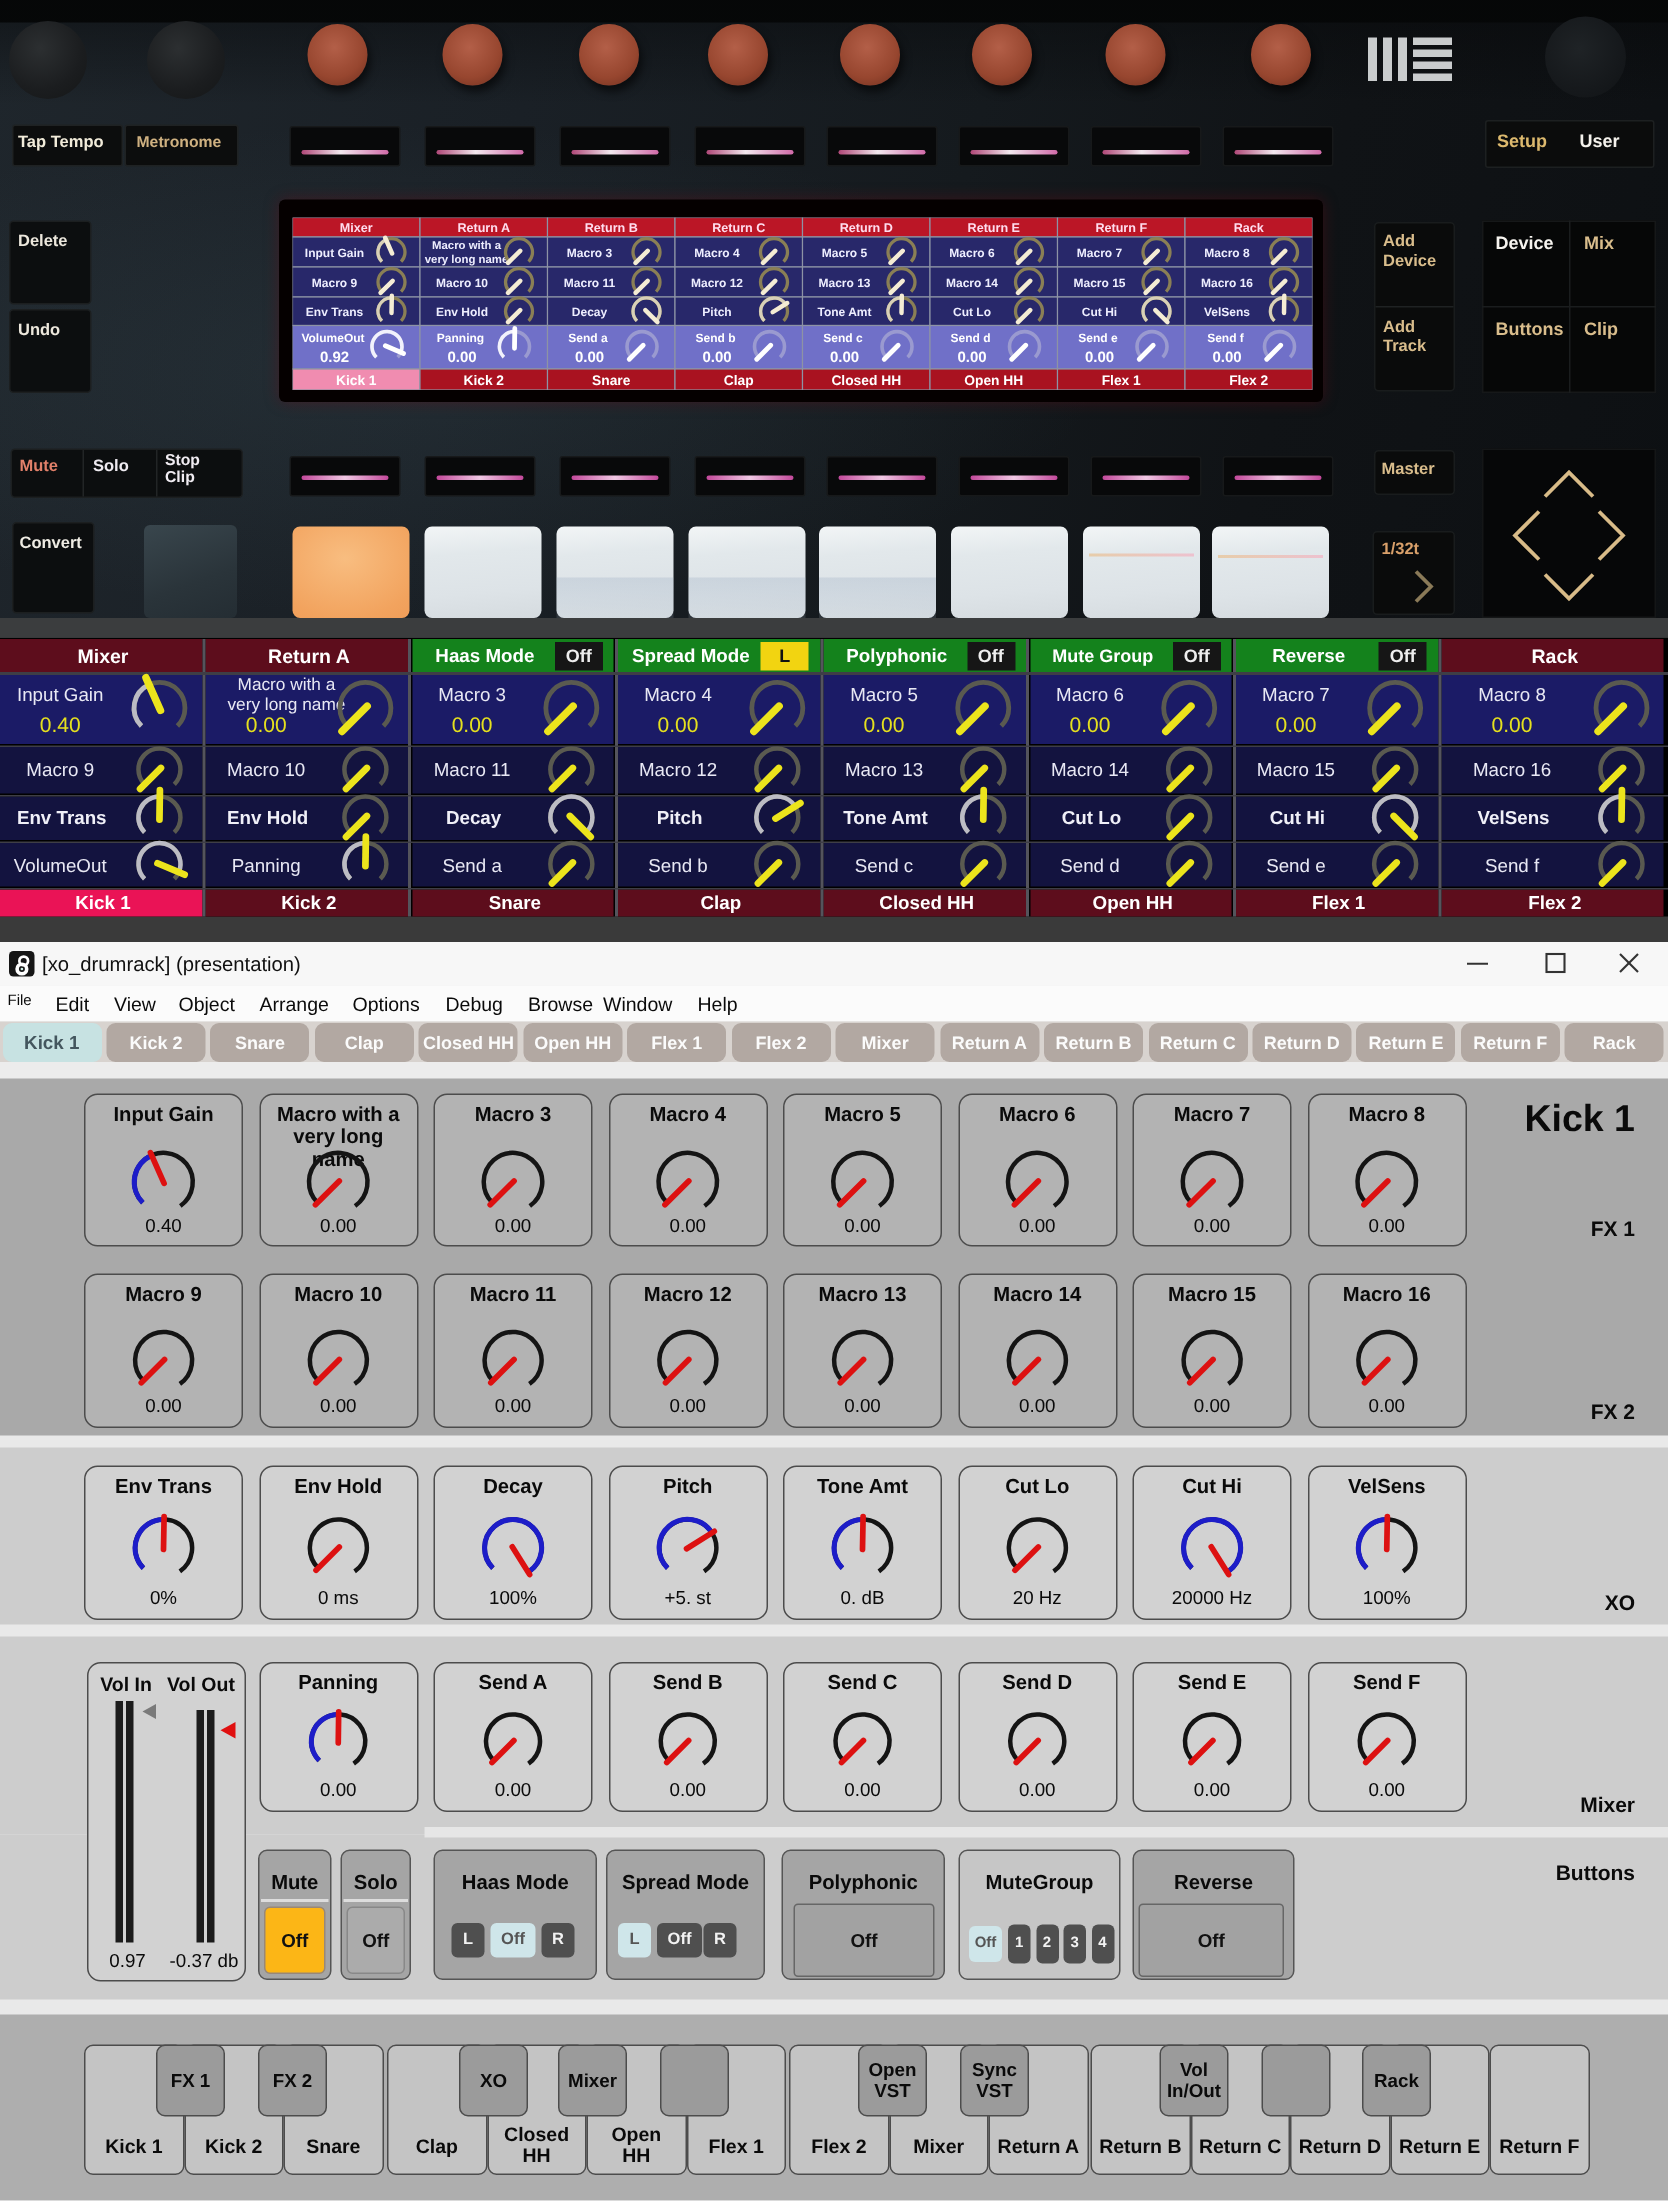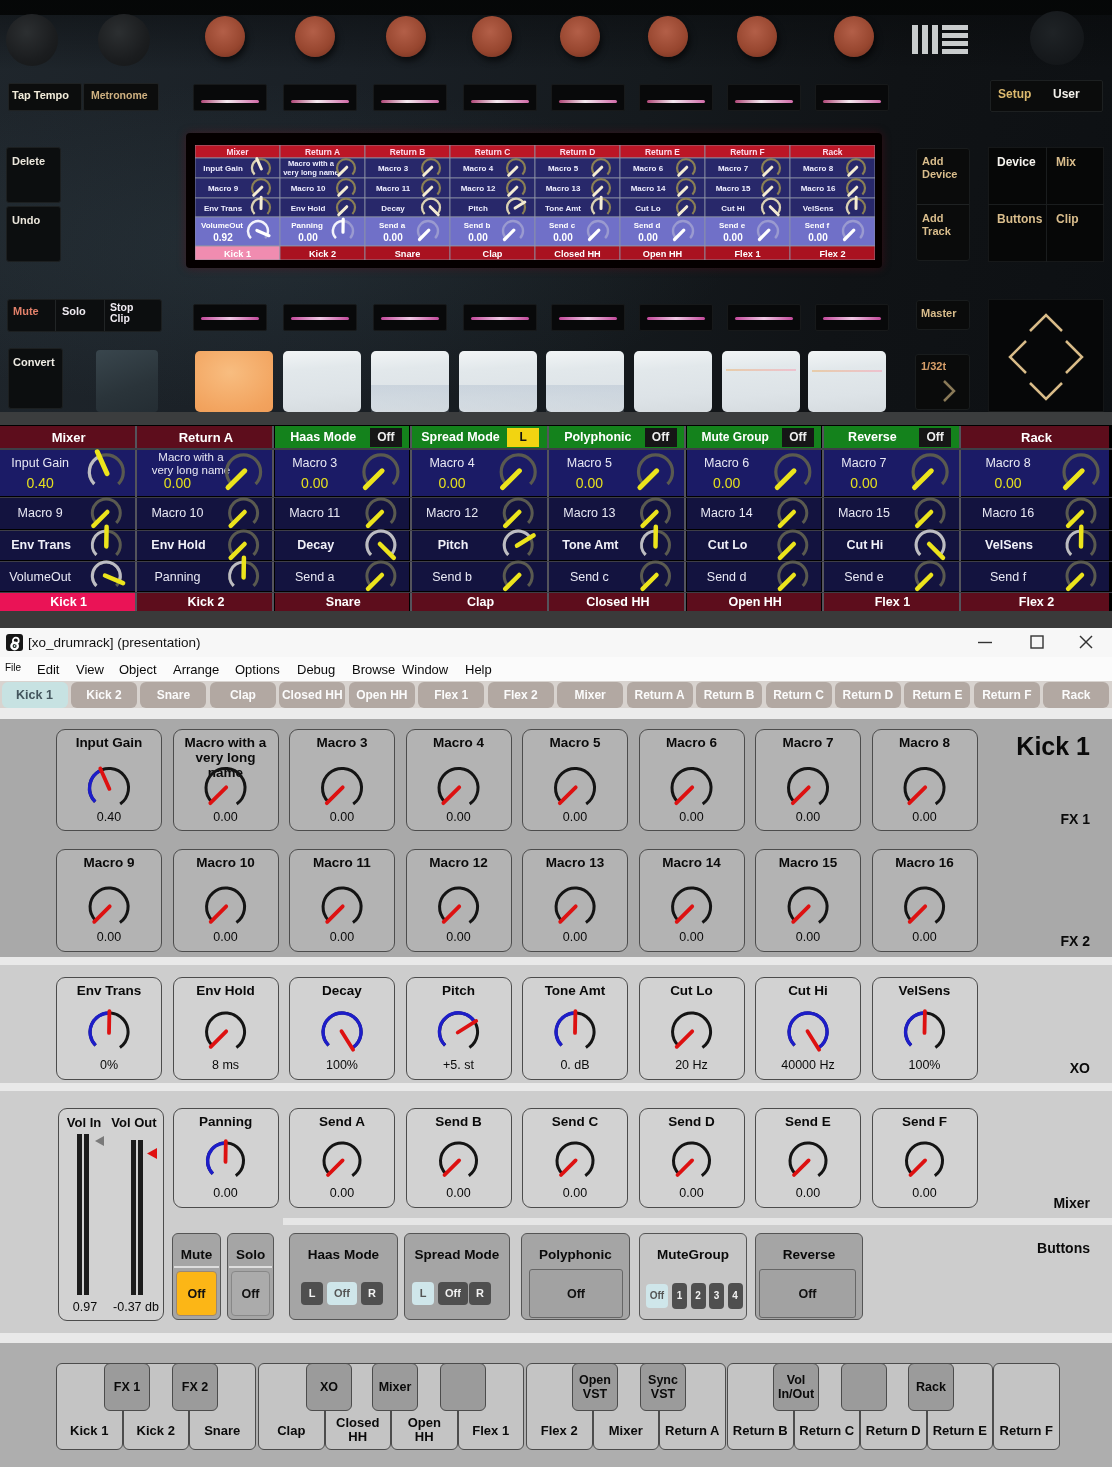--- a/index.html
+++ b/index.html
@@ -600,36 +600,36 @@
 <div class="abs b" style="left:755.0px;top:227px;width:106px;text-align:center;font-size:13.5px;color:#0a0a0a;">Macro 15</div>
 <div class="abs" style="left:755.0px;top:302px;width:106px;text-align:center;font-size:12.5px;color:#0a0a0a;">0.00</div>
 <div class="abs" style="left:871.5px;top:221.0px;width:106px;height:103px;background:#b3b3b3;border:1.6px solid #4c4c4c;border-radius:9px;"></div>
 <div class="abs b" style="left:871.5px;top:227px;width:106px;text-align:center;font-size:13.5px;color:#0a0a0a;">Macro 16</div>
 <div class="abs" style="left:871.5px;top:302px;width:106px;text-align:center;font-size:12.5px;color:#0a0a0a;">0.00</div>
 <div class="abs" style="left:56.0px;top:349.0px;width:106px;height:103px;background:#d2d2d2;border:1.6px solid #4c4c4c;border-radius:9px;"></div>
 <div class="abs b" style="left:56.0px;top:355px;width:106px;text-align:center;font-size:13.5px;color:#0a0a0a;">Env Trans</div>
 <div class="abs" style="left:56.0px;top:430px;width:106px;text-align:center;font-size:12.5px;color:#0a0a0a;">0%</div>
 <div class="abs" style="left:172.5px;top:349.0px;width:106px;height:103px;background:#d2d2d2;border:1.6px solid #4c4c4c;border-radius:9px;"></div>
 <div class="abs b" style="left:172.5px;top:355px;width:106px;text-align:center;font-size:13.5px;color:#0a0a0a;">Env Hold</div>
-<div class="abs" style="left:172.5px;top:430px;width:106px;text-align:center;font-size:12.5px;color:#0a0a0a;">8 ms</div>
+<div class="abs" style="left:172.5px;top:430px;width:106px;text-align:center;font-size:12.5px;color:#0a0a0a;">0 ms</div>
 <div class="abs" style="left:289.0px;top:349.0px;width:106px;height:103px;background:#d2d2d2;border:1.6px solid #4c4c4c;border-radius:9px;"></div>
 <div class="abs b" style="left:289.0px;top:355px;width:106px;text-align:center;font-size:13.5px;color:#0a0a0a;">Decay</div>
 <div class="abs" style="left:289.0px;top:430px;width:106px;text-align:center;font-size:12.5px;color:#0a0a0a;">100%</div>
 <div class="abs" style="left:405.5px;top:349.0px;width:106px;height:103px;background:#d2d2d2;border:1.6px solid #4c4c4c;border-radius:9px;"></div>
 <div class="abs b" style="left:405.5px;top:355px;width:106px;text-align:center;font-size:13.5px;color:#0a0a0a;">Pitch</div>
 <div class="abs" style="left:405.5px;top:430px;width:106px;text-align:center;font-size:12.5px;color:#0a0a0a;">+5. st</div>
 <div class="abs" style="left:522.0px;top:349.0px;width:106px;height:103px;background:#d2d2d2;border:1.6px solid #4c4c4c;border-radius:9px;"></div>
 <div class="abs b" style="left:522.0px;top:355px;width:106px;text-align:center;font-size:13.5px;color:#0a0a0a;">Tone Amt</div>
 <div class="abs" style="left:522.0px;top:430px;width:106px;text-align:center;font-size:12.5px;color:#0a0a0a;">0. dB</div>
 <div class="abs" style="left:638.5px;top:349.0px;width:106px;height:103px;background:#d2d2d2;border:1.6px solid #4c4c4c;border-radius:9px;"></div>
 <div class="abs b" style="left:638.5px;top:355px;width:106px;text-align:center;font-size:13.5px;color:#0a0a0a;">Cut Lo</div>
 <div class="abs" style="left:638.5px;top:430px;width:106px;text-align:center;font-size:12.5px;color:#0a0a0a;">20 Hz</div>
 <div class="abs" style="left:755.0px;top:349.0px;width:106px;height:103px;background:#d2d2d2;border:1.6px solid #4c4c4c;border-radius:9px;"></div>
 <div class="abs b" style="left:755.0px;top:355px;width:106px;text-align:center;font-size:13.5px;color:#0a0a0a;">Cut Hi</div>
-<div class="abs" style="left:755.0px;top:430px;width:106px;text-align:center;font-size:12.5px;color:#0a0a0a;">40000 Hz</div>
+<div class="abs" style="left:755.0px;top:430px;width:106px;text-align:center;font-size:12.5px;color:#0a0a0a;">20000 Hz</div>
 <div class="abs" style="left:871.5px;top:349.0px;width:106px;height:103px;background:#d2d2d2;border:1.6px solid #4c4c4c;border-radius:9px;"></div>
 <div class="abs b" style="left:871.5px;top:355px;width:106px;text-align:center;font-size:13.5px;color:#0a0a0a;">VelSens</div>
 <div class="abs" style="left:871.5px;top:430px;width:106px;text-align:center;font-size:12.5px;color:#0a0a0a;">100%</div>
 <div class="abs" style="left:172.5px;top:480.0px;width:106px;height:100px;background:#d2d2d2;border:1.6px solid #4c4c4c;border-radius:9px;"></div>
 <div class="abs b" style="left:172.5px;top:486px;width:106px;text-align:center;font-size:13.5px;color:#0a0a0a;">Panning</div>
 <div class="abs" style="left:172.5px;top:558px;width:106px;text-align:center;font-size:12.5px;color:#0a0a0a;">0.00</div>
 <div class="abs" style="left:289.0px;top:480.0px;width:106px;height:100px;background:#d2d2d2;border:1.6px solid #4c4c4c;border-radius:9px;"></div>
 <div class="abs b" style="left:289.0px;top:486px;width:106px;text-align:center;font-size:13.5px;color:#0a0a0a;">Send A</div>
 <div class="abs" style="left:289.0px;top:558px;width:106px;text-align:center;font-size:12.5px;color:#0a0a0a;">0.00</div>
 <div class="abs" style="left:405.5px;top:480.0px;width:106px;height:100px;background:#d2d2d2;border:1.6px solid #4c4c4c;border-radius:9px;"></div>

